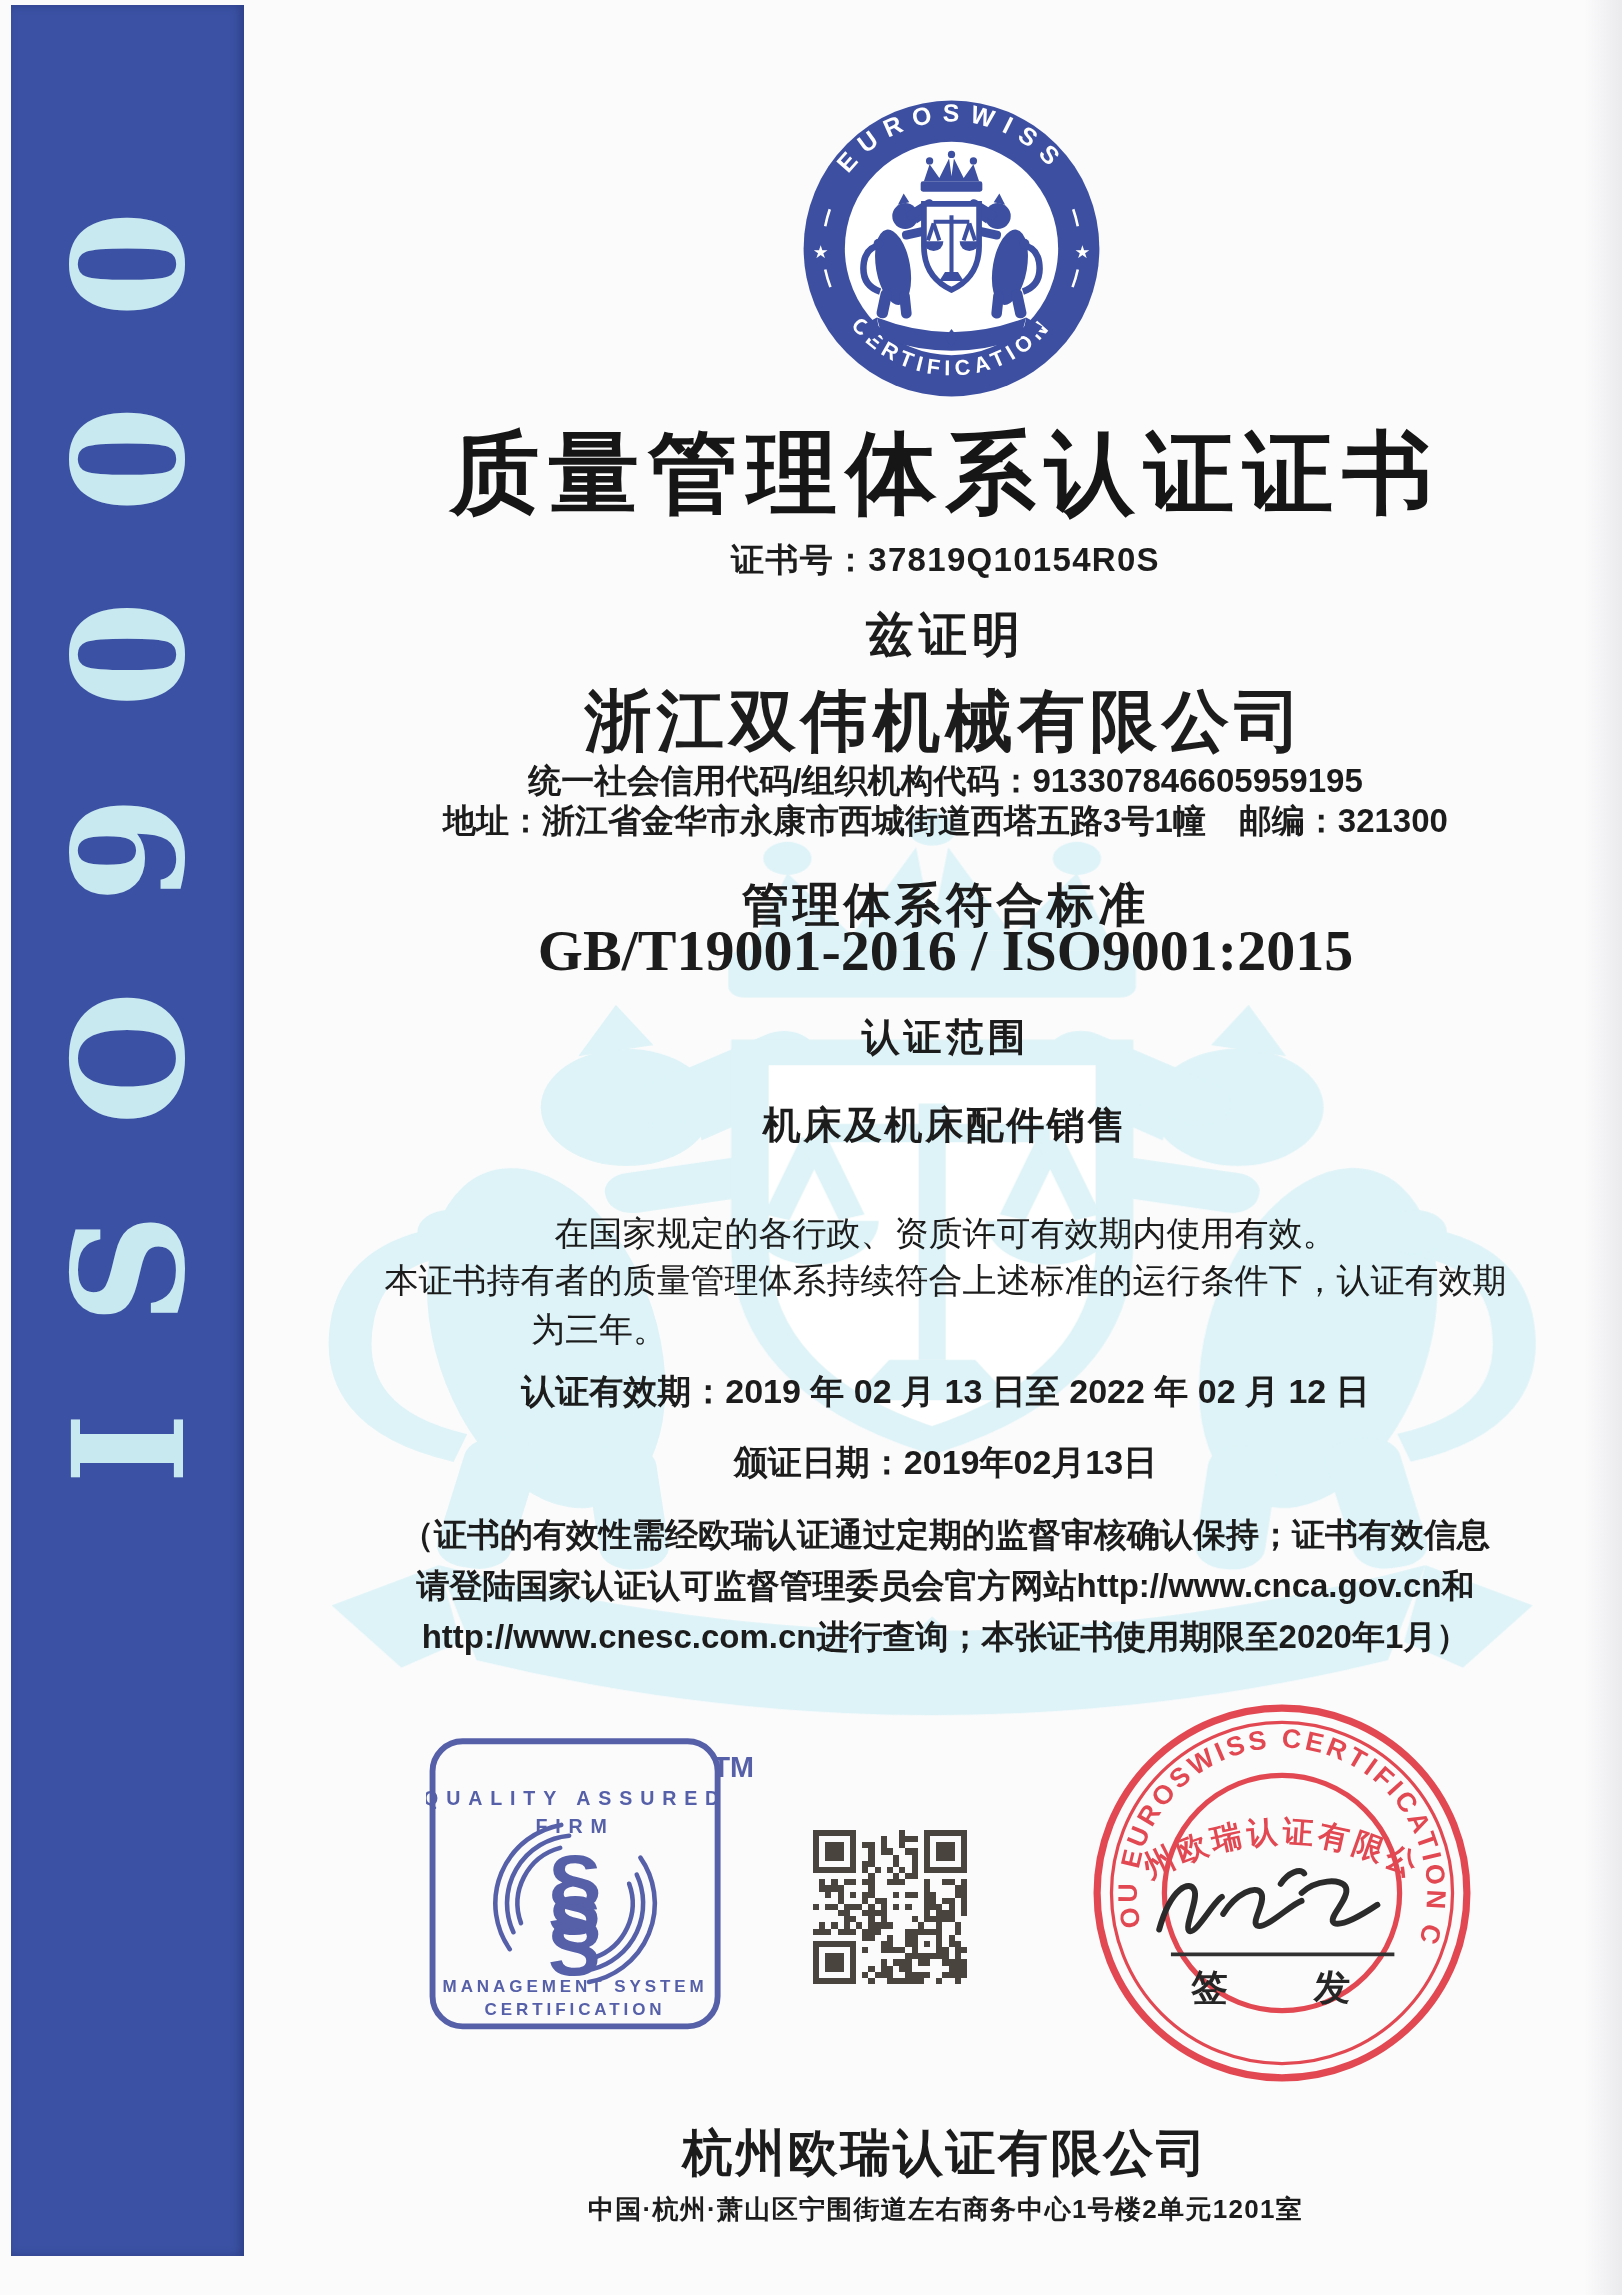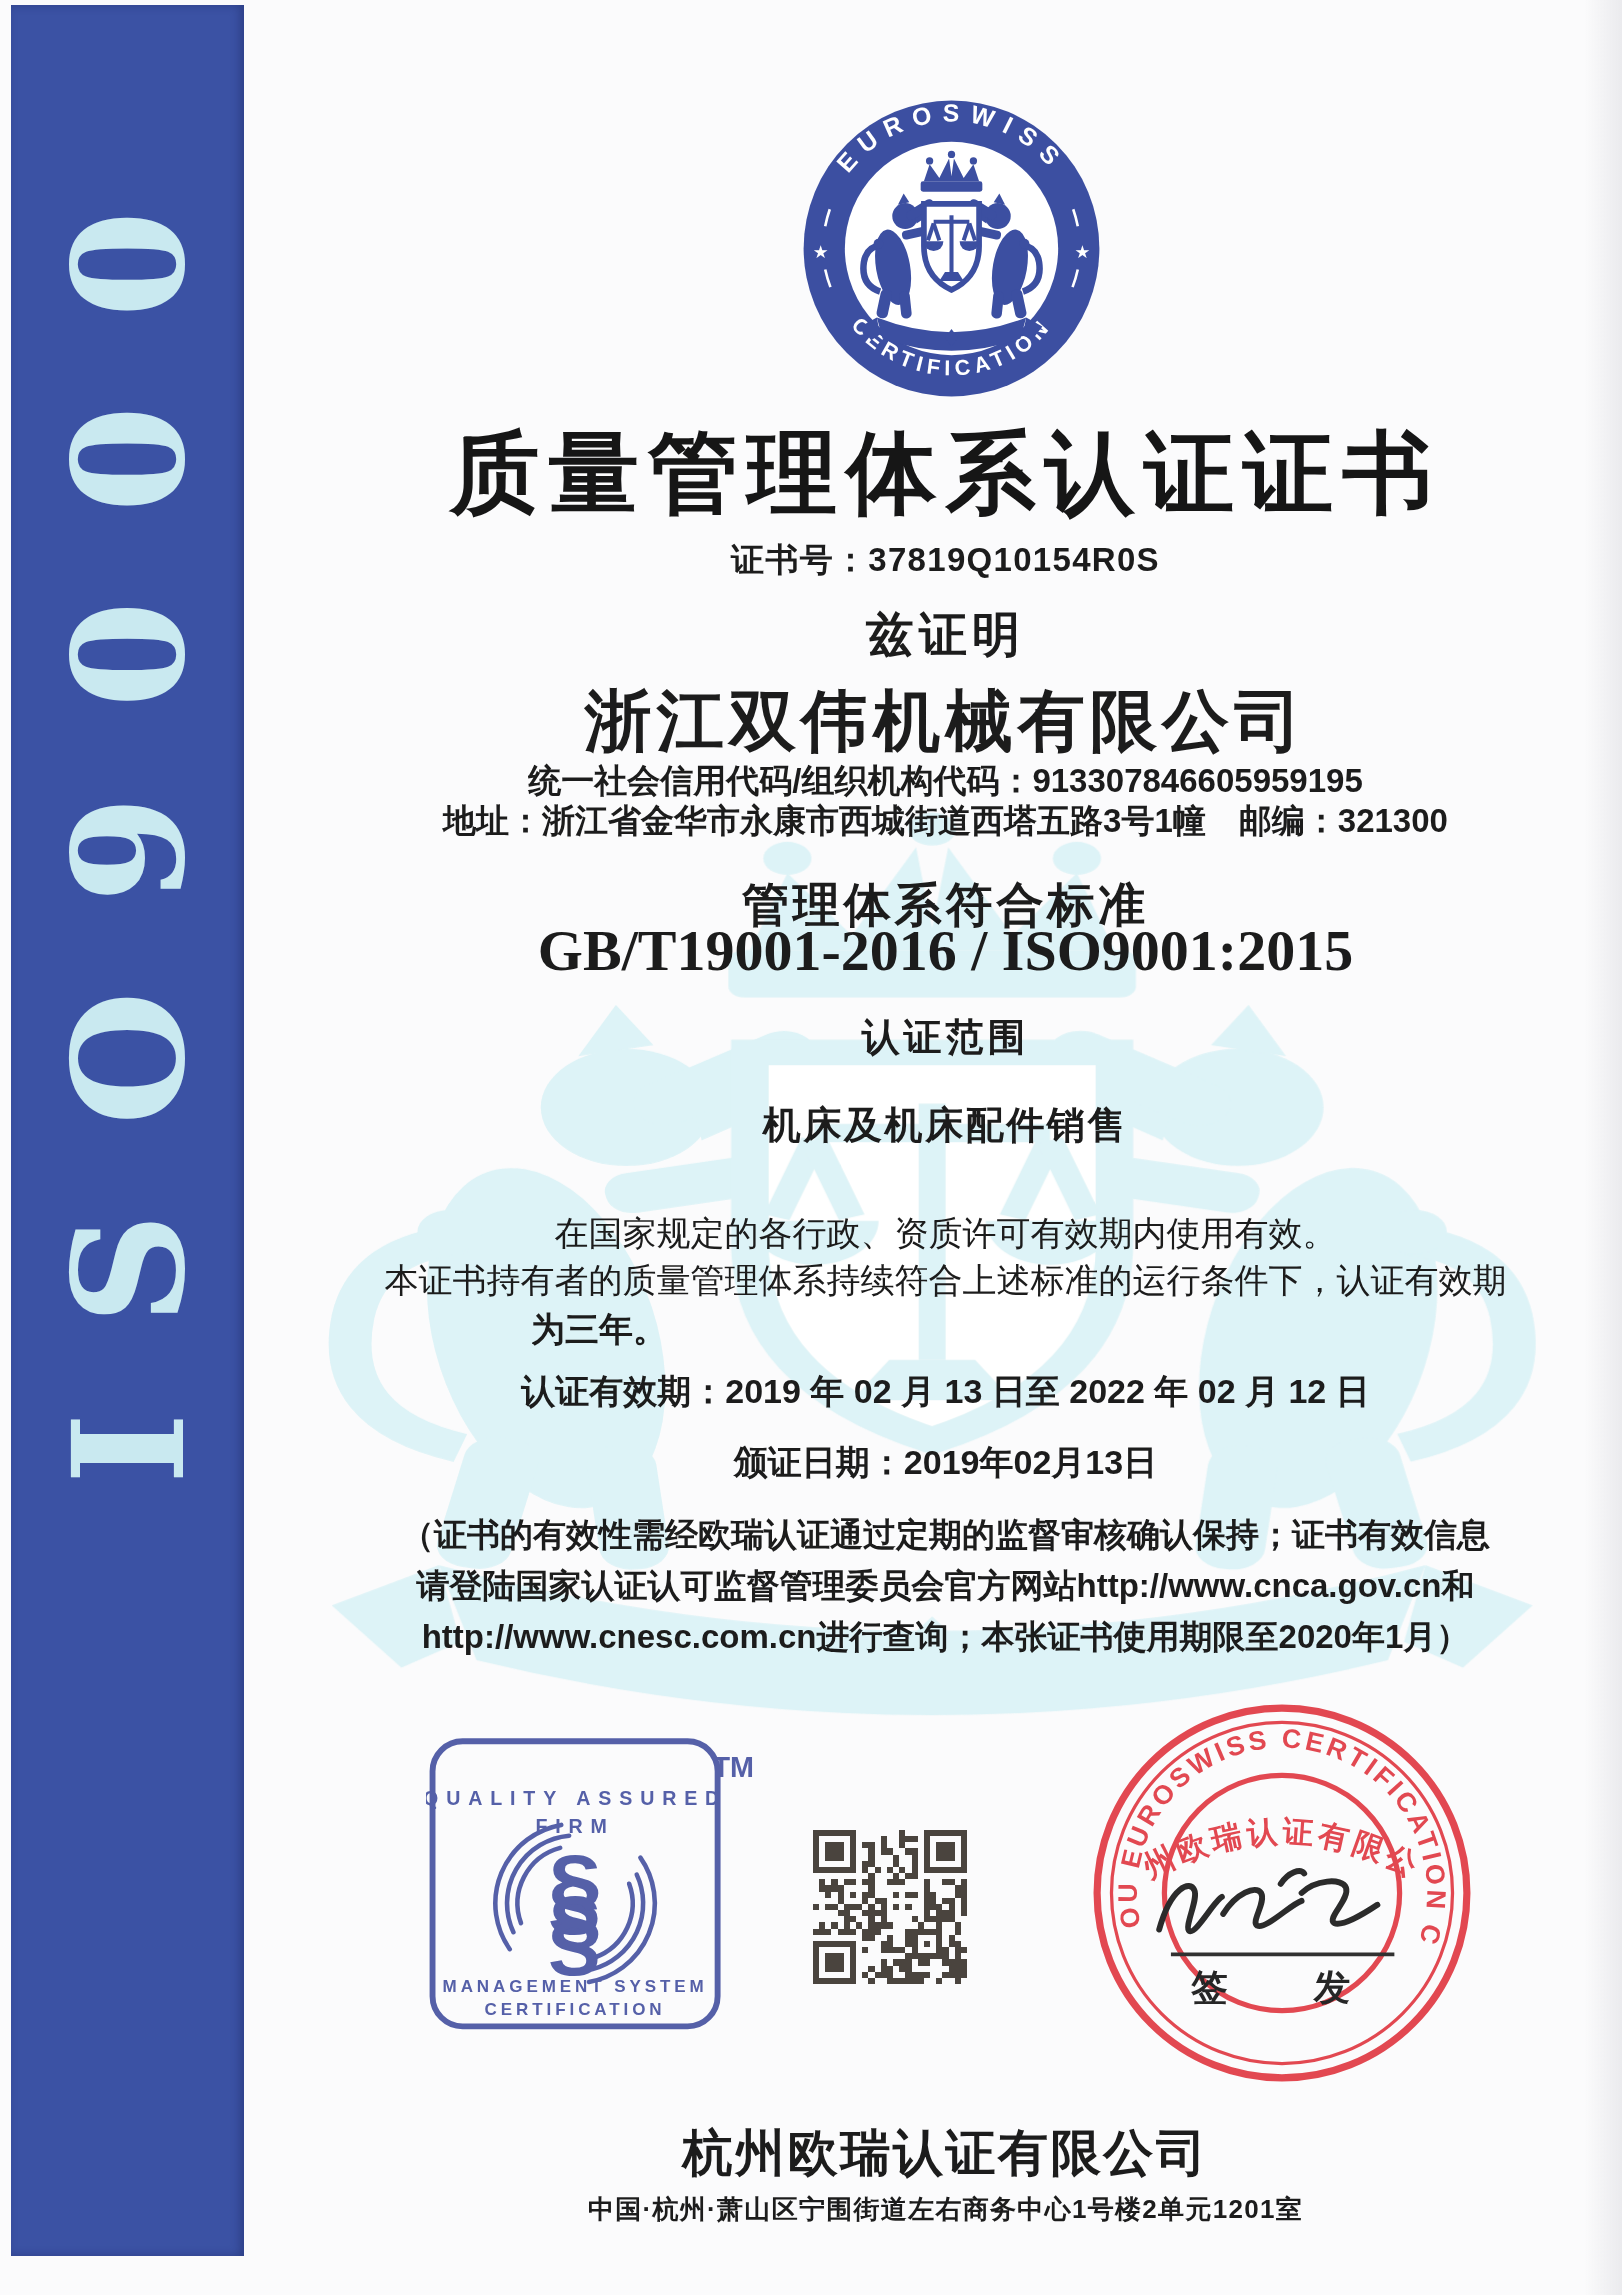--- a/index.html
+++ b/index.html
@@ -22,21 +22,21 @@
   .certify{top:603px;font-size:48px;font-weight:800;letter-spacing:5.2px;}
   .company{top:676px;font-size:67px;font-weight:800;letter-spacing:5.2px;}
   .code{top:759px;font-size:33px;font-weight:600;}
   .addr{top:799px;font-size:33px;font-weight:600;}
   .stdhead{top:874px;font-size:47px;font-weight:800;letter-spacing:3.9px;}
   .stdline{top:917px;font-size:58px;font-weight:700;font-family:"Liberation Serif","DejaVu Serif",serif;}
   .scopehead{top:1012px;font-size:38px;font-weight:700;letter-spacing:3.9px;}
   .scope{top:1100px;font-size:38px;font-weight:800;letter-spacing:2.6px;}
   .note1{top:1211px;font-size:34px;font-weight:500;}
   .note2{top:1258px;font-size:34px;font-weight:500;}
-  .note3{position:absolute;left:531px;top:1307px;font-size:34px;font-weight:700;z-index:3;}
+  .note3{position:absolute;left:531px;top:1307px;font-size:34px;font-weight:400;z-index:3;}
   .validity{top:1369px;font-size:34px;font-weight:800;}
   .issued{top:1440px;font-size:34px;font-weight:800;}
   .remark{font-size:33px;font-weight:600;}
   .remark1{top:1513px;}.remark2{top:1564px;}.remark3{top:1615px;}
   .issuer-name{top:2120px;font-size:50px;font-weight:800;letter-spacing:2.6px;}
   .issuer-addr{top:2192px;font-size:26px;font-weight:700;letter-spacing:1.3px;}
   .abs{position:absolute;}
   svg text{font-family:"Liberation Sans","DejaVu Sans",sans-serif;}
 </style>
 </head>

